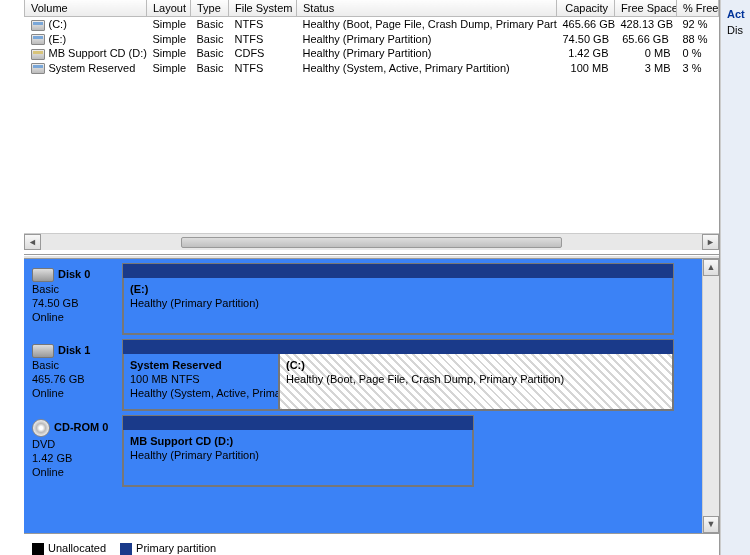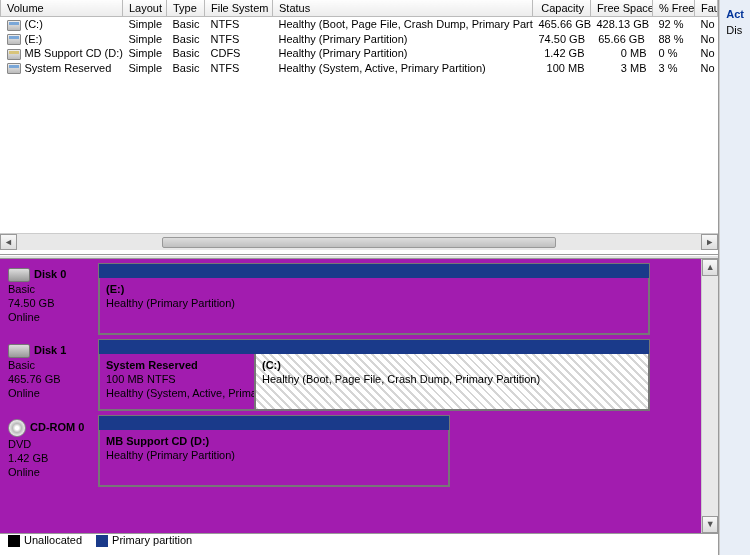--- a/index.html
+++ b/index.html
@@ -11,20 +11,21 @@
   height: 555px;
   overflow: hidden;
   display: flex;
 }
 .main-area {
   width: 726px;
   height: 555px;
   display: flex;
   flex-direction: column;
   border-right: 1px solid #999;
+  margin-left: 24px;
 }
 .side-panel {
   flex: 1;
   background: #e8eef7;
   border-left: 1px solid #ccc;
   padding: 6px 2px;
 }
 .side-panel div {
   padding: 2px 4px;
   font-weight: bold;
@@ -116,21 +117,21 @@
   background: #e3e3e3;
   border-top: 1px solid #fff;
   border-bottom: 1px solid #999;
   cursor: row-resize;
 }
 
 
 .disk-pane {
   flex: 1;
   overflow: hidden;
-  background: #a21caf;
+  background: #3b82f6;
   position: relative;
 }
 .disk-scroll {
   position: absolute;
   right: 0; top: 0; bottom: 22px;
   width: 17px;
   background: #f0f0f0;
   border-left: 1px solid #ccc;
   display: flex;
   flex-direction: column;
@@ -206,21 +207,21 @@
 .partition .pname { font-weight: bold; }
 
 
 .legend {
   position: absolute;
   bottom: 0; left: 0; right: 0;
   height: 22px;
   border-top: 1px solid #999;
   background: #fff;
   display: flex;
-  align-items: flex-start;
+  align-items: flex-end;
   padding: 0 8px;
   gap: 14px;
   font-size: 11px;
 }
 .legend-swatch {
   display: inline-block;
   width: 12px; height: 12px;
   margin-right: 4px;
   vertical-align: middle;
 }

